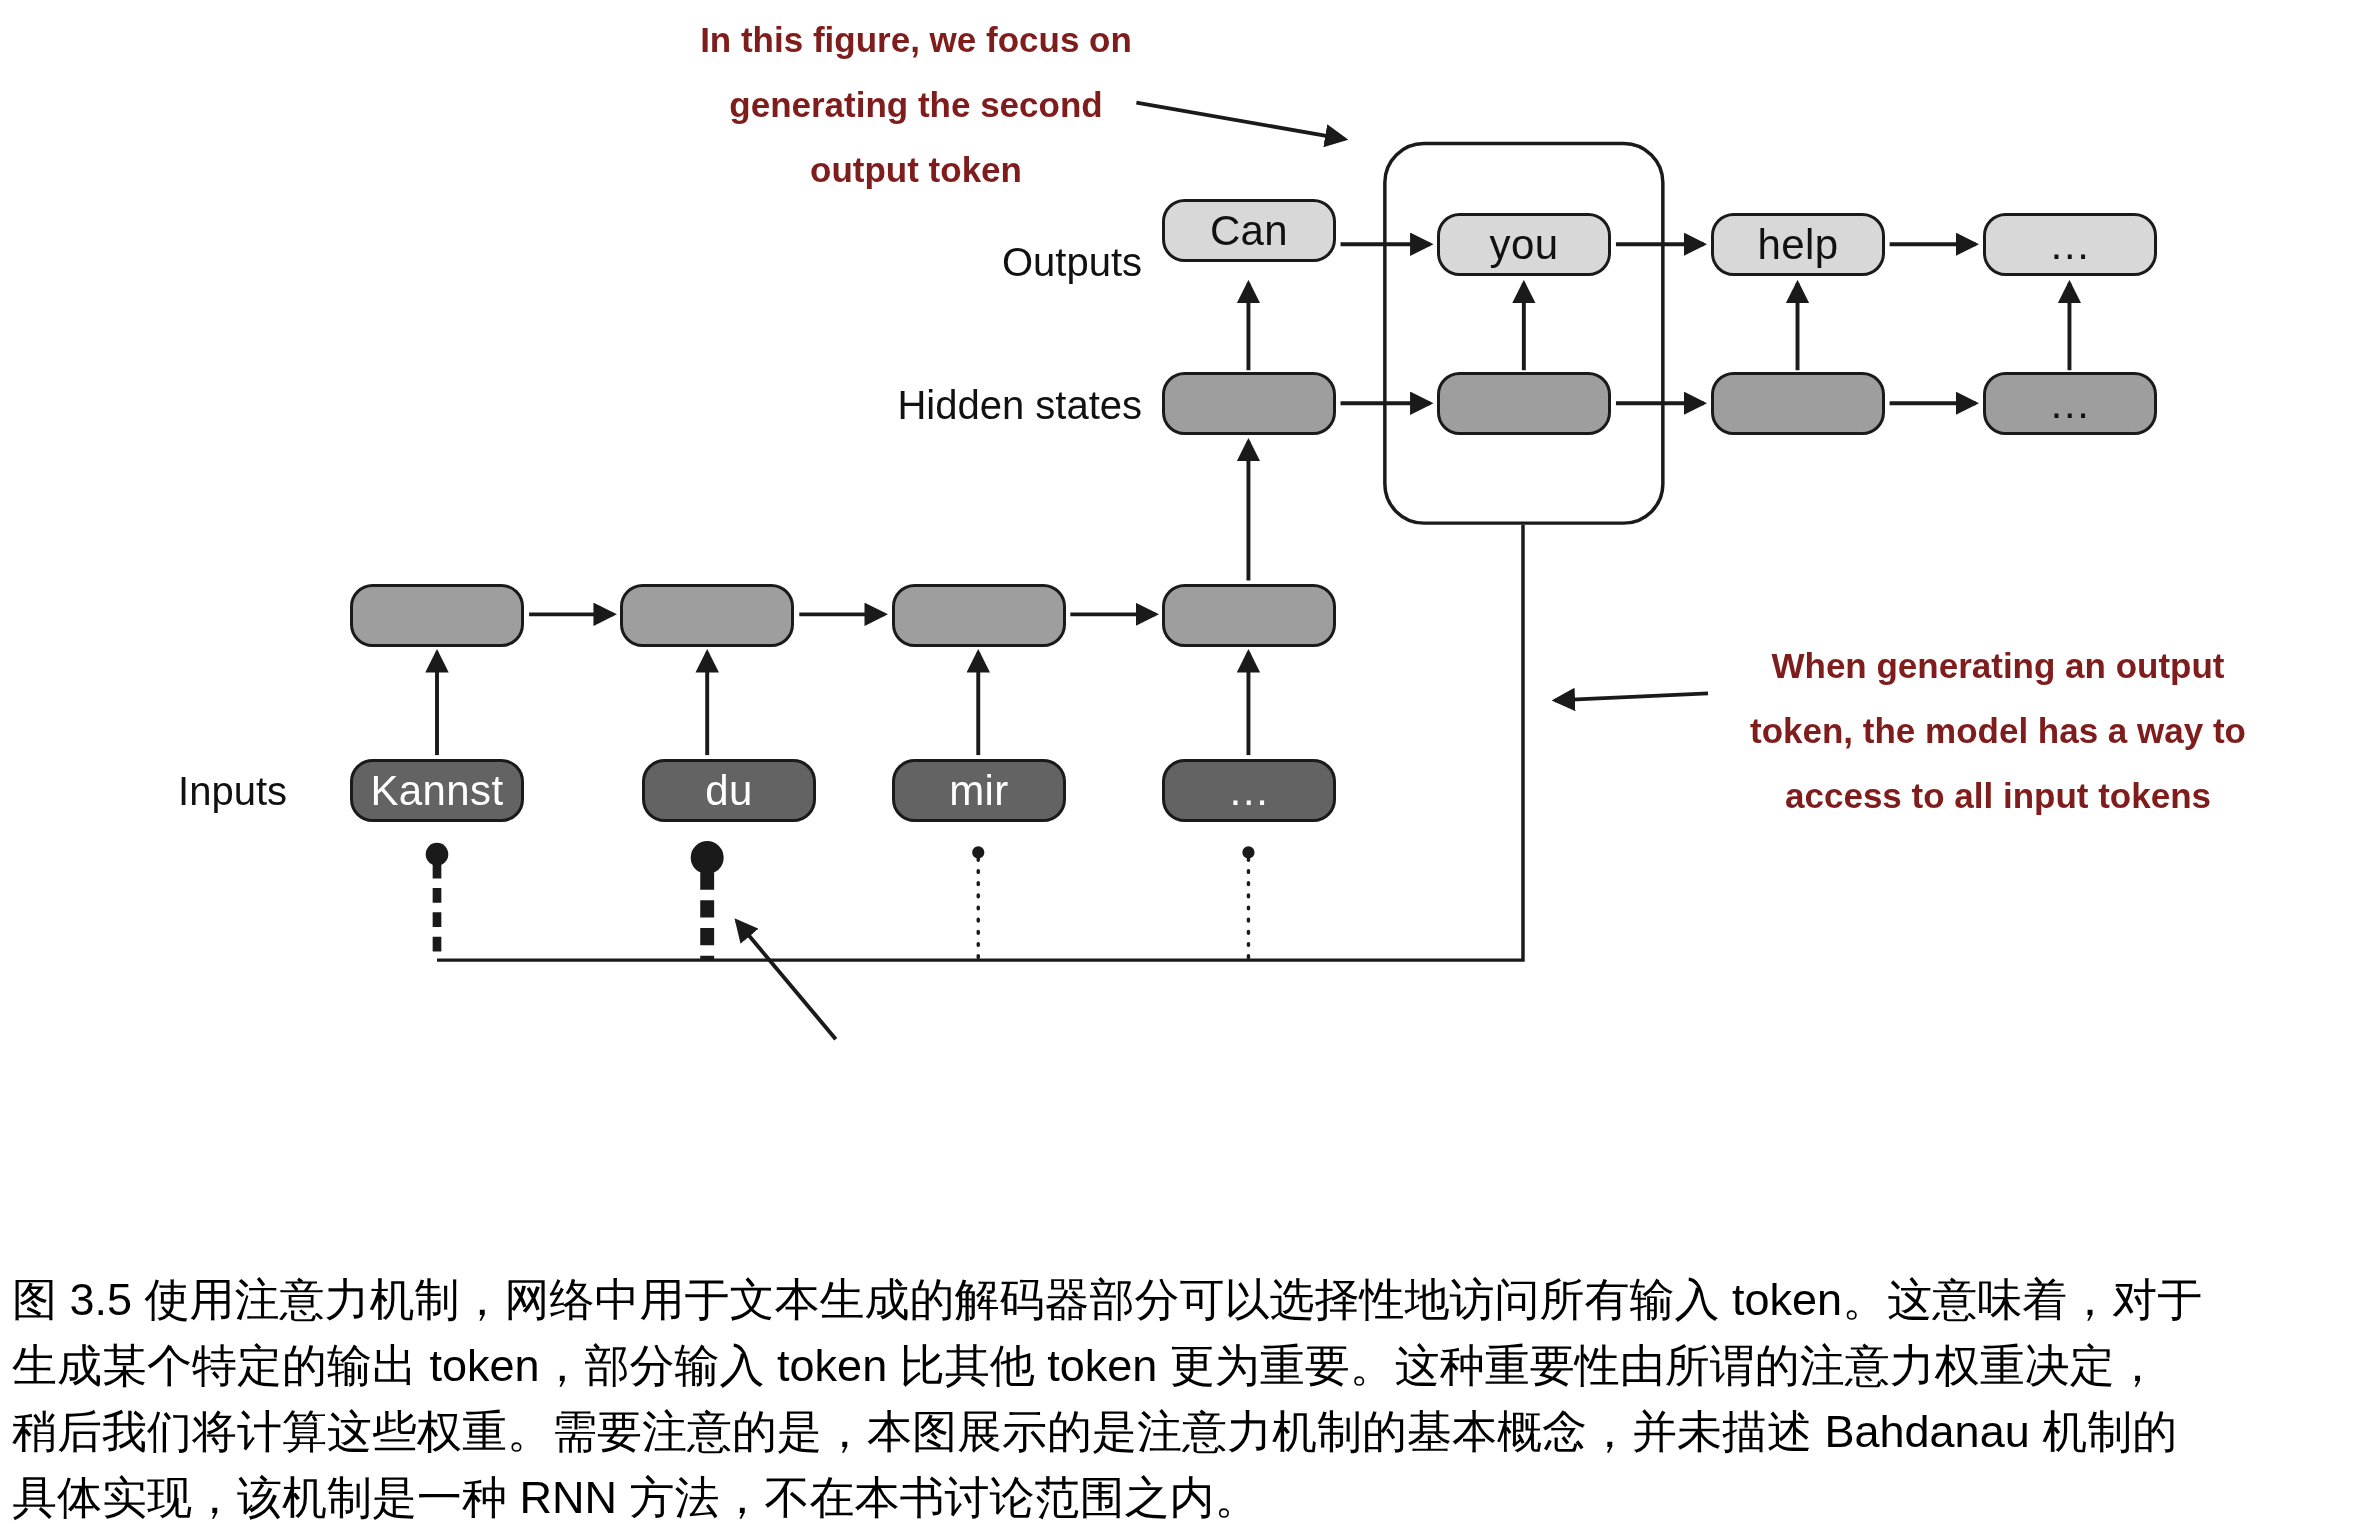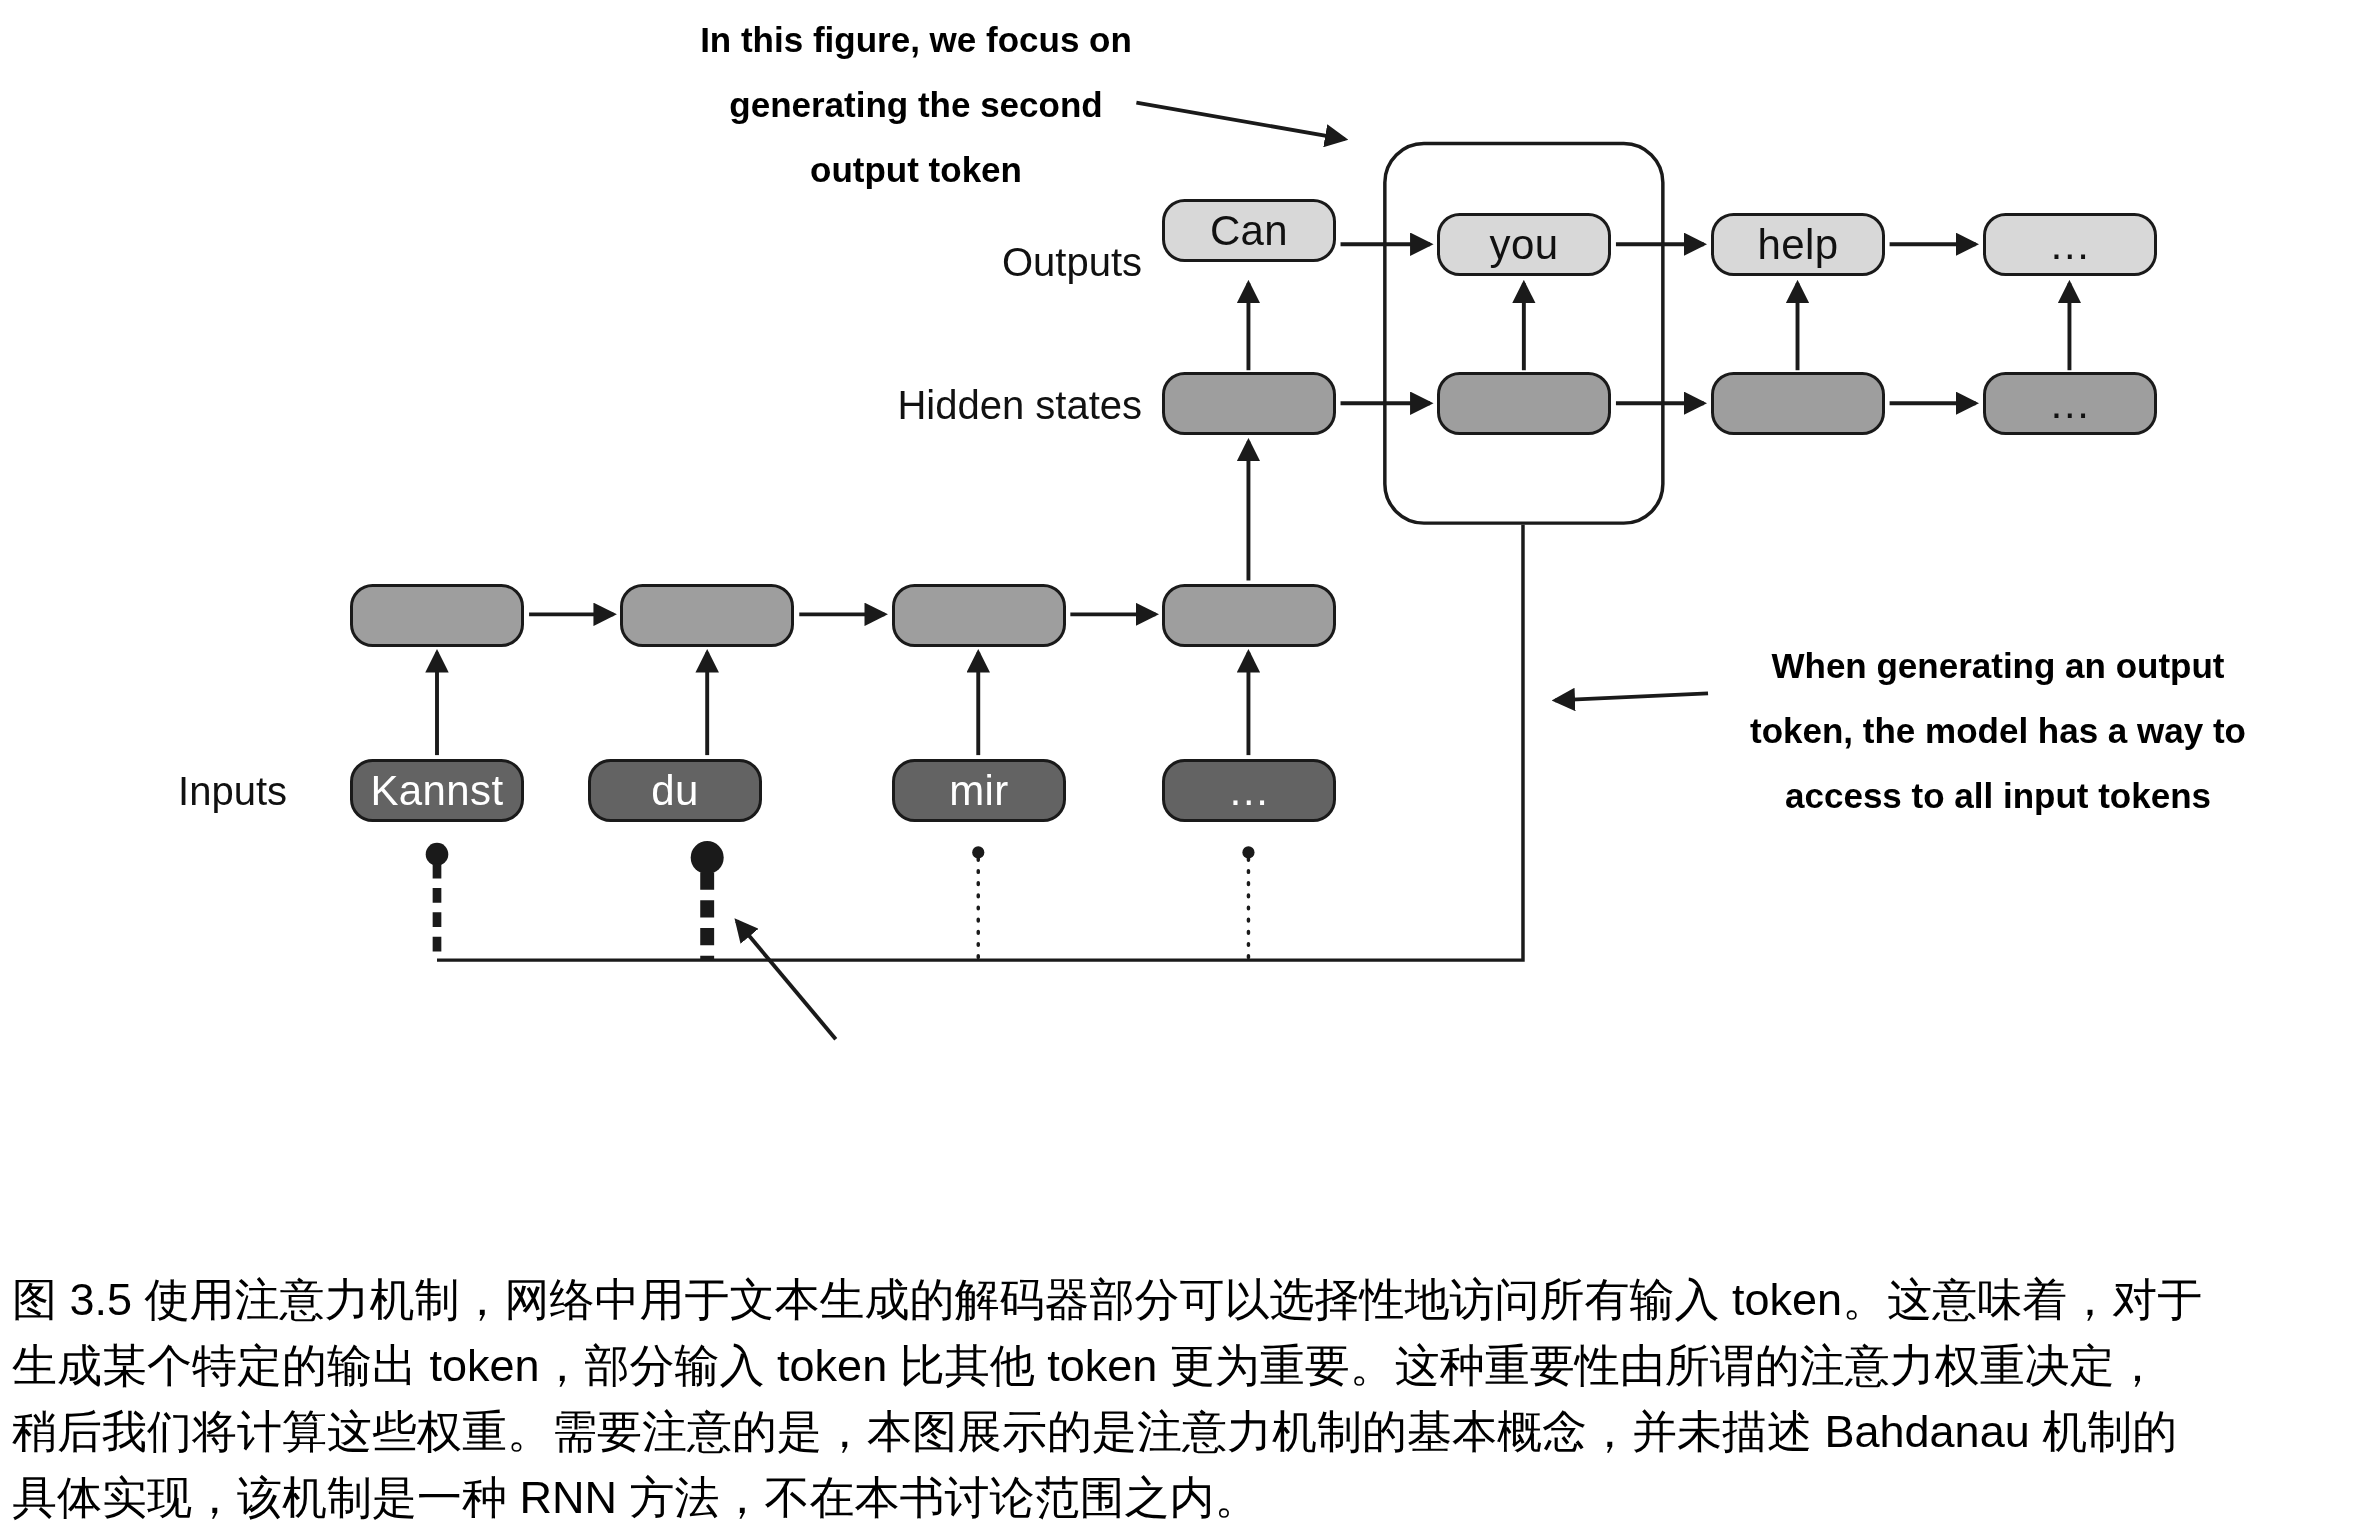--- a/index.html
+++ b/index.html
@@ -35,21 +35,21 @@
     text-align:right;
     white-space:nowrap;
   }
 
   
   .annotation{
     position:absolute;
     font-weight:bold;
     font-size:35px;
     line-height:65px;
-    color:#000000;
+    color:#7f1d1d;
     text-align:center;
   }
 
   
   .caption{
     position:absolute;
     left:12px;top:1267px;width:2355px;
     font-size:45px;line-height:66px;
     color:#000000;
     text-align:left;
@@ -145,21 +145,21 @@
   <div class="box mid" style="left:1437px;top:372px;"></div>
   <div class="box mid" style="left:1711px;top:372px;"></div>
   <div class="box mid" style="left:1983px;top:372px;">…</div>
 
   <div class="box mid" style="left:350px;top:584px;"></div>
   <div class="box mid" style="left:620px;top:584px;"></div>
   <div class="box mid" style="left:892px;top:584px;"></div>
   <div class="box mid" style="left:1162px;top:584px;"></div>
 
   <div class="box dark" style="left:350px;top:759px;">Kannst</div>
-  <div class="box dark" style="left:588px;top:759px;">du</div>
+  <div class="box dark" style="left:642px;top:759px;">du</div>
   <div class="box dark" style="left:892px;top:759px;">mir</div>
   <div class="box dark" style="left:1162px;top:759px;">…</div>
 
   <div class="caption">
     <div>图 3.5 使用注意力机制，网络中用于文本生成的解码器部分可以选择性地访问所有输入 token。这意味着，对于</div>
     <div>生成某个特定的输出 token，部分输入 token 比其他 token 更为重要。这种重要性由所谓的注意力权重决定，</div>
     <div>稍后我们将计算这些权重。需要注意的是，本图展示的是注意力机制的基本概念，并未描述 Bahdanau 机制的</div>
     <div>具体实现，该机制是一种 RNN 方法，不在本书讨论范围之内。</div>
   </div>
 

